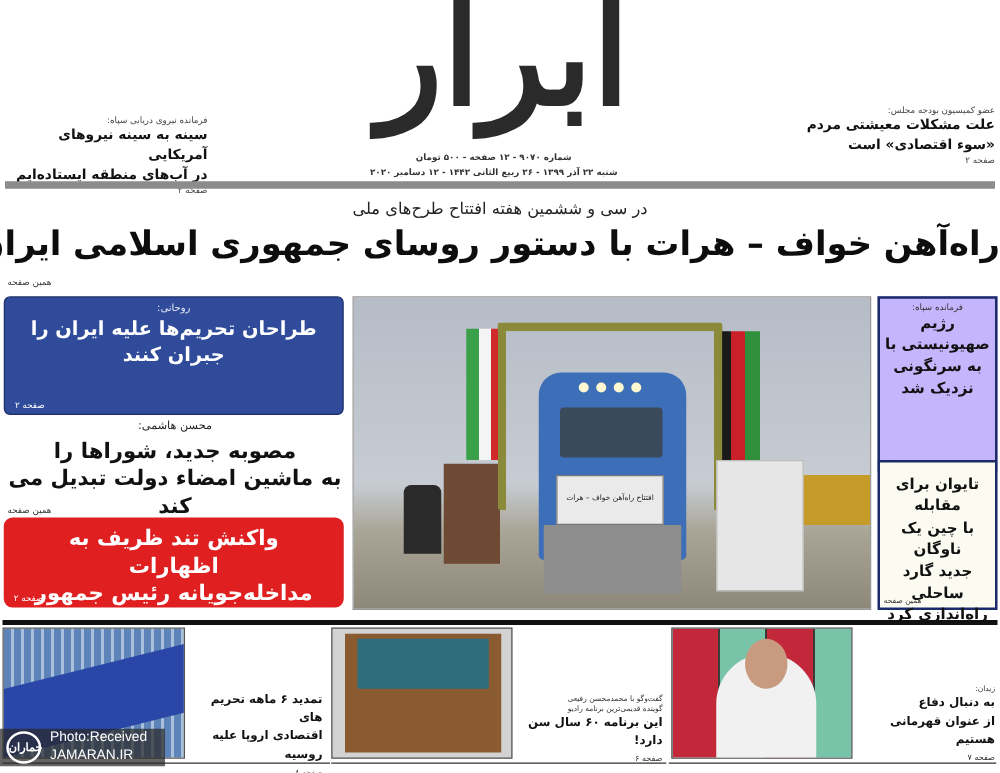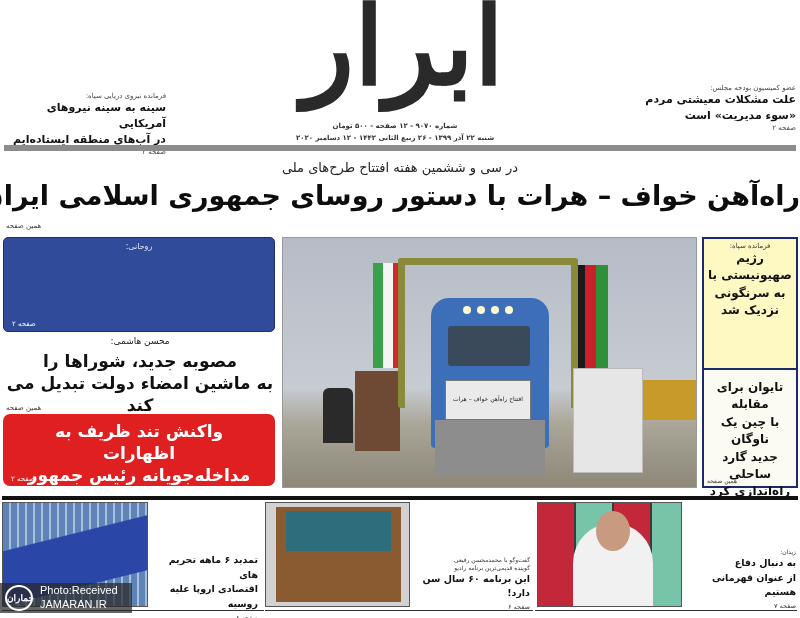--- a/index.html
+++ b/index.html
@@ -48,21 +48,21 @@
 .loco-lights{position:absolute;left:180px;top:68px;width:50px;height:10px;display:flex;justify-content:space-between}
 .loco-lights span{width:8px;height:8px;border-radius:50%;background:#fff8d0}
 .banner{position:absolute;left:162px;top:142px;width:86px;height:40px;background:#eaeaea;border:1px solid #777;font-size:6px;text-align:center;direction:rtl;padding-top:14px;color:#222}
 .loco-bottom{position:absolute;left:152px;top:182px;width:110px;height:55px;background:#8d8d8d}
 .podium{position:absolute;left:72px;top:133px;width:45px;height:80px;background:#6e4a35}
 .sign{position:absolute;left:290px;top:130px;width:70px;height:105px;background:#e6e6e6;border:1px solid #bbb}
 .wagon{position:absolute;left:360px;top:142px;width:55px;height:40px;background:#c79b2a}
 .people{position:absolute;left:40px;top:150px;width:30px;height:55px;background:#2a2a2a;border-radius:6px 6px 0 0}
 
 
-.rbox{left:702px;top:237px;width:96px;height:140px;background:#fef9c3;border:2px solid #1a2a6a;padding:3px}
+.rbox{left:702px;top:237px;width:96px;height:140px;background:#c4b5fd;border:2px solid #1a2a6a;padding:3px}
 .rbox2{left:702px;top:368px;width:96px;height:120px;background:#fbfbf2;border:2px solid #1a2a6a;padding:3px}
 .rbox .kicker,.rbox2 .kicker{font-size:7px;text-align:center;direction:rtl;color:#333}
 .rbox .title,.rbox2 .title{font-size:12px;font-weight:bold;text-align:center;direction:rtl;line-height:1.45;color:#111}
 .rbox .page,.rbox2 .page{position:absolute;left:3px;bottom:2px;font-size:6px;color:#333}
 
 .divider{left:2px;top:496px;width:796px;height:4px;background:#111}
 
 
 .bthumb{position:absolute;top:502px;height:105px;border:1px solid #555;overflow:hidden}
 .eu{left:2px;width:146px;background:repeating-linear-gradient(90deg,#5d83b8 0 6px,#a8c0dc 6px 8px);}
@@ -97,32 +97,33 @@
 <div class="abs side-story rtl" style="left:6px;top:92px;width:160px;">
   <div class="kicker">فرمانده نیروی دریایی سپاه:</div>
   <div class="title">سینه به سینه نیروهای آمریکایی</div>
   <div class="title">در آب‌های منطقه ایستاده‌ایم</div>
   <div class="page">صفحه ۲</div>
 </div>
 
 <div class="abs side-story rtl" style="left:640px;top:84px;width:156px;">
   <div class="kicker">عضو کمیسیون بودجه مجلس:</div>
   <div class="title">علت مشکلات معیشتی مردم</div>
-  <div class="title">«سوء مدیریت» است</div>
+  <div class="title">«سوء اقتصادی» است</div>
   <div class="page">صفحه ۲</div>
 </div>
 
 <div class="abs topbar"></div>
 
 <div class="abs pre-head">در سی و ششمین هفته افتتاح طرح‌های ملی</div>
 <div class="abs headline">راه‌آهن خواف – هرات با دستور روسای جمهوری اسلامی ایران و افغانستان افتتاح شد</div>
 <div class="abs headline-page">همین صفحه</div>
 
 <div class="abs bluebox">
   <div class="kicker">روحانی:</div>
+  <div class="title">طراحان تحریم‌ها علیه ایران را جبران کنند</div>
   <div class="page">صفحه ۲</div>
 </div>
 
 <div class="abs hashemi-kicker">محسن هاشمی:</div>
 <div class="abs hashemi-title">
   <div>مصوبه جدید، شوراها را</div>
   <div>به ماشین امضاء دولت تبدیل می کند</div>
 </div>
 <div class="abs hashemi-page">همین صفحه</div>
 

